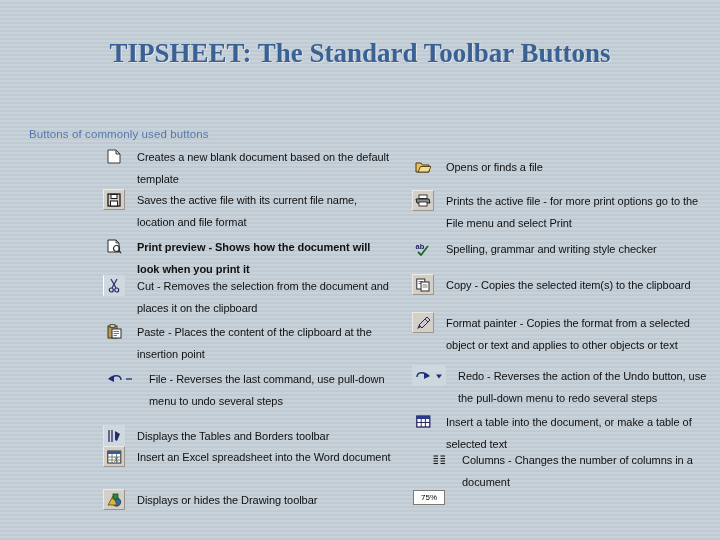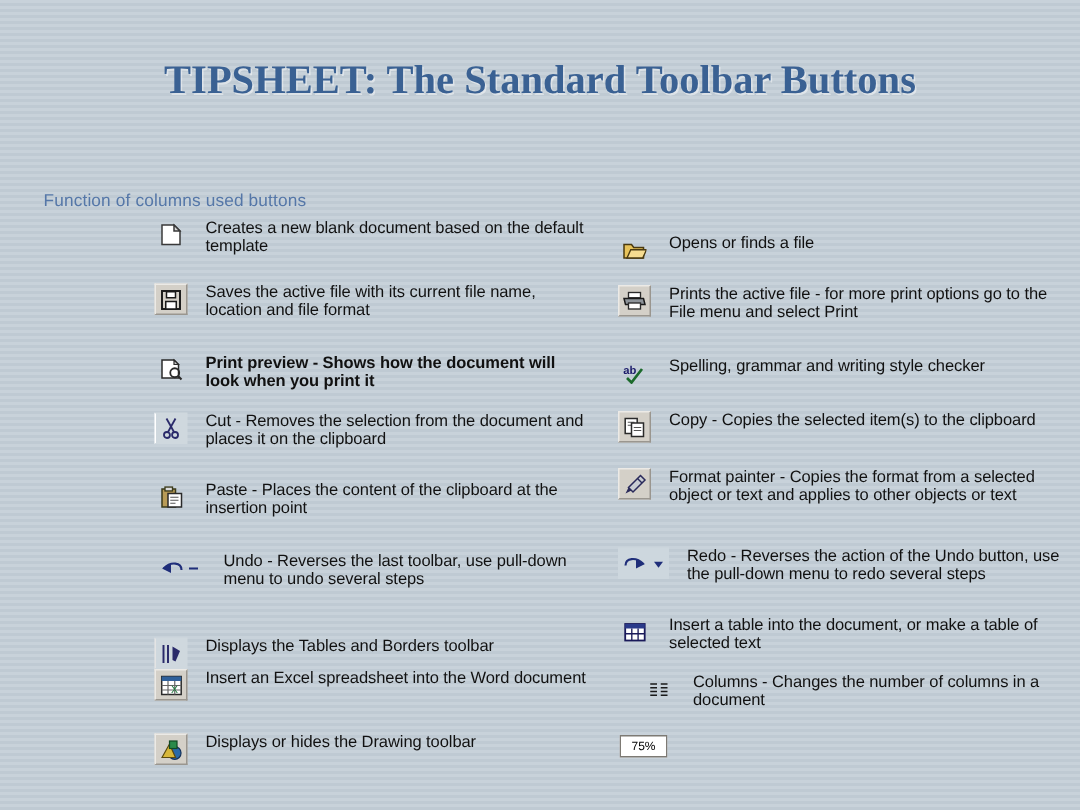--- a/index.html
+++ b/index.html
@@ -90,21 +90,21 @@
   .btn.framed {
     background: #cfd8de;
     border: 1px solid transparent;
   }
 
   .btn svg { display: block; }
 
   .desc {
     flex: 1 1 auto;
     font-size: 11px;
-    line-height: 12px;
+    line-height: 22px;
     color: #111111;
     padding-left: 12px;
     letter-spacing: -0.05px;
   }
 
   .zoombox {
     width: 34px;
     height: 15px;
     box-sizing: border-box;
     background: #ffffff;
@@ -116,21 +116,21 @@
     font-family: "Liberation Sans", sans-serif;
   }
 </style>
 </head>
 <body>
 
 <div id="slide">
 
   <div id="title">TIPSHEET: The Standard Toolbar Buttons</div>
 
-  <div id="subheading">Function of columns used buttons</div>
+  <div id="subheading">Buttons of commonly used buttons</div>
 
   <div class="column" id="col-left">
 
     <div class="row" style="top:0px;left:0px;width:290px;">
       <div class="btn flat">
 
         <svg width="14" height="15" viewBox="0 0 14 15">
           <polygon points="1,1 9,1 13,5 13,14 1,14" fill="#ffffff" stroke="#3a3a3a" stroke-width="1"></polygon>
           <polygon points="9,1 9,5 13,5" fill="#d8d8d8" stroke="#3a3a3a" stroke-width="1"></polygon>
         </svg>
@@ -192,21 +192,21 @@
 
     <div class="row" style="top:222px;left:0px;width:290px;">
       <div class="btn wide flat">
 
         <svg width="30" height="12" viewBox="0 0 30 12">
           <path d="M9,3 L3,6 L9,9 Z" fill="#1f2e7a"></path>
           <path d="M4,6 C9,1 16,2 16,7" fill="none" stroke="#1f2e7a" stroke-width="1.4"></path>
           <line x1="21" y1="6" x2="27" y2="6" stroke="#1f2e7a" stroke-width="1.3"></line>
         </svg>
       </div>
-      <div class="desc">Undo - Reverses the last toolbar, use pull-down menu to undo several steps</div>
+      <div class="desc">File - Reverses the last command, use pull-down menu to undo several steps</div>
     </div>
 
     <div class="row" style="top:279px;left:0px;width:290px;">
       <div class="btn framed" style="border-left:1px solid #e4e4e4;">
         <svg width="16" height="14" viewBox="0 0 16 14">
           <line x1="3" y1="1" x2="3" y2="13" stroke="#2a2a6a" stroke-width="1.3"></line>
           <line x1="6" y1="1" x2="6" y2="13" stroke="#2a2a6a" stroke-width="1.3"></line>
           <path d="M9,2 L14,5 L11,12 L9,11 Z" fill="#2a2a6a"></path>
         </svg>
       </div>

